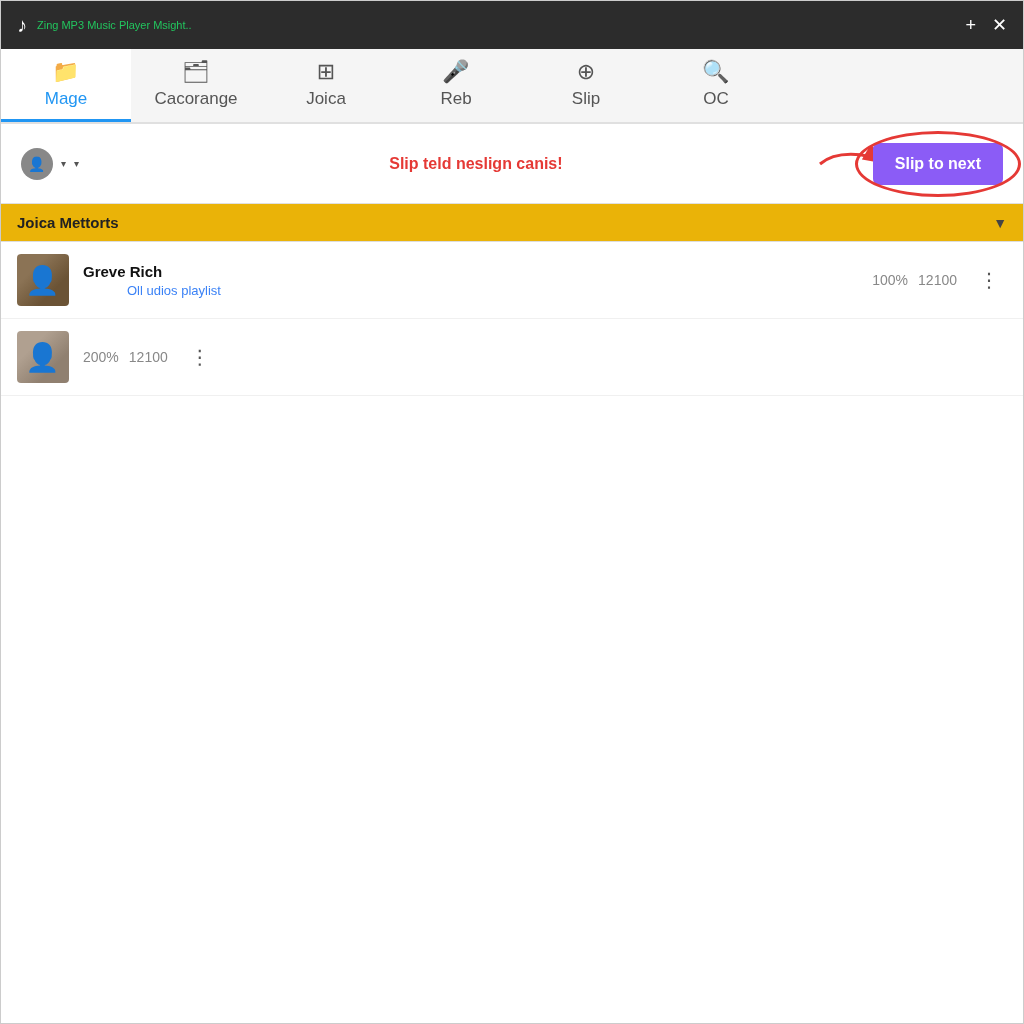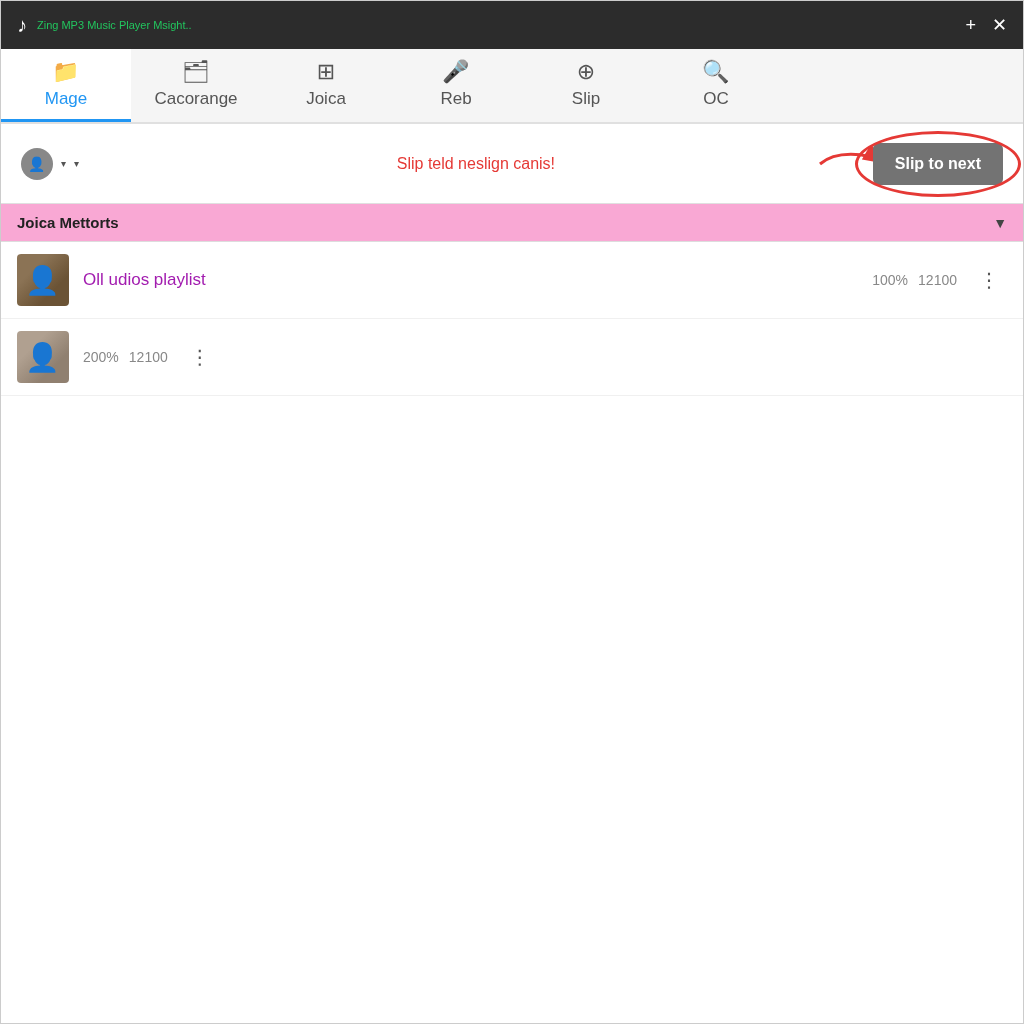--- a/index.html
+++ b/index.html
@@ -123,21 +123,21 @@
       font-size: 10px;
       color: #555;
     }
     .notification-center {
       flex: 1;
       text-align: center;
     }
     .notification-main-text {
       color: #e53935;
       font-size: 16px;
-      font-weight: 400;
+      font-weight: 700;
     }
     .notification-sub-text {
       color: #e53935;
       font-size: 14px;
     }
     .notification-right {
       display: flex;
       align-items: center;
       gap: 16px;
       position: relative;
@@ -150,34 +150,34 @@
       position: absolute;
       top: -12px;
       left: -18px;
       right: -18px;
       bottom: -12px;
       border: 3px solid #e53935;
       border-radius: 50%;
       pointer-events: none;
     }
     .slip-to-next-btn {
-      background: #737373;
+      background: #8b5cf6;
       color: #fff;
       border: none;
       border-radius: 6px;
       padding: 12px 22px;
       font-size: 16px;
       font-weight: 600;
       cursor: pointer;
       white-space: nowrap;
     }
 
     
     .section-header {
-      background: #f9a8d4;
+      background: #eab308;
       padding: 10px 16px;
       display: flex;
       align-items: center;
       justify-content: space-between;
       border-bottom: 1px solid #ddd;
       flex-shrink: 0;
     }
     .section-title {
       font-size: 15px;
       font-weight: 700;
@@ -237,22 +237,23 @@
     .track-info {
       flex: 1;
     }
     .track-name {
       font-size: 15px;
       font-weight: 700;
       color: #111;
       margin-bottom: 3px;
     }
     .track-subtitle {
-      font-size: 17px;
-      color: #a21caf;
+      font-size: 13px;
+      color: #3b82f6;
+      margin-left: 44px;
     }
     .track-meta {
       display: flex;
       align-items: center;
       gap: 10px;
       color: #888;
       font-size: 14px;
     }
     .track-more {
       color: #555;
@@ -346,20 +347,21 @@
   <div class="section-header">
     <span class="section-title">Joica Mettorts</span>
     <span class="section-chevron">▼</span>
   </div>
 
   <div class="track-list">
 
     <div class="track-item">
       <div class="track-avatar avatar-1"></div>
       <div class="track-info">
+        <div class="track-name">Greve Rich</div>
         <div class="track-subtitle">Oll udios playlist</div>
       </div>
       <div class="track-meta">
         <span>100%</span>
         <span>12100</span>
       </div>
       <span class="track-more">⋮</span>
     </div>
 
     <div class="track-item">

